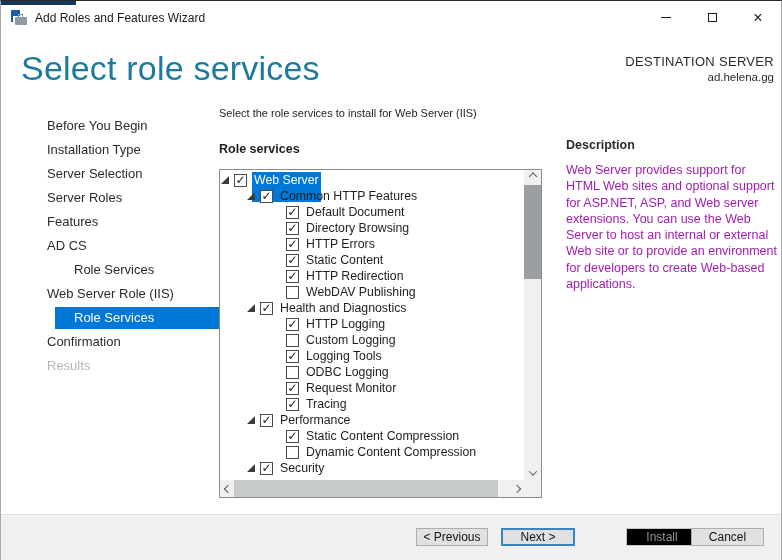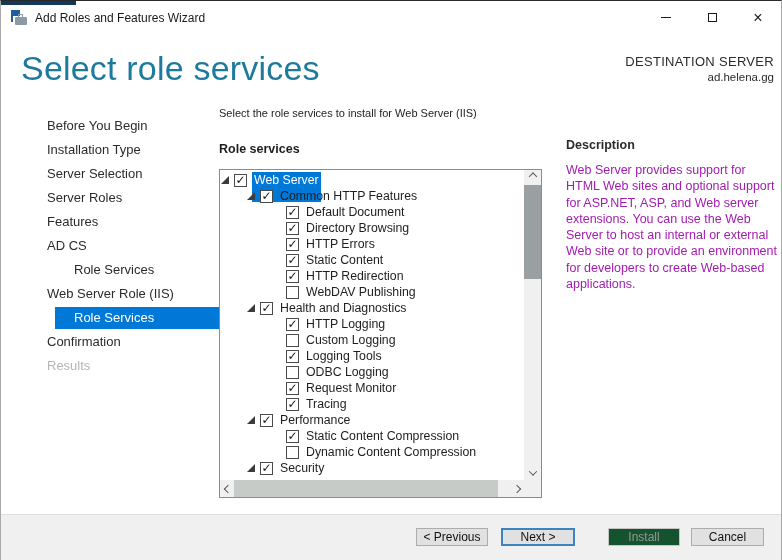--- a/index.html
+++ b/index.html
@@ -93,21 +93,21 @@
   
   .separator{position:absolute;left:0;top:513px;width:100%;height:1px;background:#dfdfdf;}
   .footer{position:absolute;left:0;top:514px;width:100%;height:45px;background:#f0f0f0;}
   .btn{
     position:absolute;top:13px;height:18px;font-size:12px;
     font-family:"Liberation Sans","DejaVu Sans",sans-serif;
     background:#e1e1e1;border:1px solid #adadad;color:#111;cursor:default;
   }
   .btn:nth-child(1){left:415px;width:72px;}
   .btn:nth-child(2){left:500px;width:74px;border:2px solid #3c84c0;}
-  .btn:nth-child(3){left:607px;width:72px;background:#14532d;border-color:#c6c6c6;color:#969696;}
+  .btn:nth-child(3){left:625px;width:72px;background:#000000;border-color:#c6c6c6;color:#969696;}
   .btn:nth-child(4){left:690px;width:73px;}
 </style>
 </head>
 <body>
 
 <div class="window">
   <div class="top-accent"></div>
 
   <div class="titlebar">
     <span class="app-icon">

